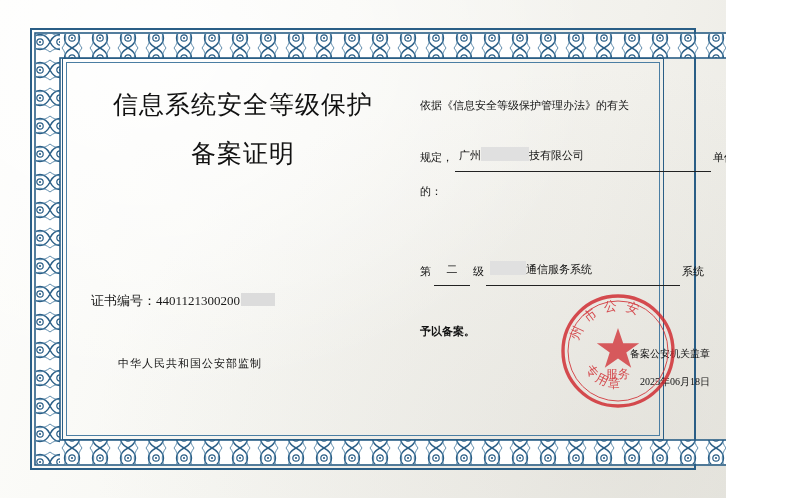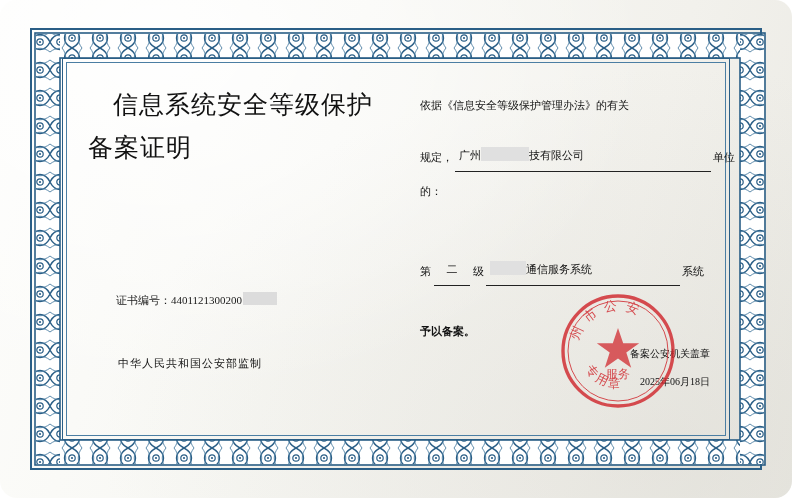--- a/index.html
+++ b/index.html
@@ -8,26 +8,25 @@
   }
   body {
     width: 800px;
     height: 498px;
     overflow: hidden;
     background: #ffffff;
     font-family: "Liberation Serif", serif;
   }
   .certificate {
     position: relative;
-    width: 792px;
+    width: 726px;
     height: 498px;
     background: linear-gradient(105deg, #fdfdfb 0%, #f7f7f3 40%, #f2f1ec 75%, #ebeae4 100%);
     box-sizing: border-box;
     overflow: hidden;
-    border-radius: 17px;
   }
   
   .paper-shade {
     position: absolute;
     inset: 0;
     background:
       radial-gradient(ellipse at 20% 10%, rgba(255,255,255,0.9) 0%, rgba(255,255,255,0) 55%),
       radial-gradient(ellipse at 85% 90%, rgba(210,208,200,0.35) 0%, rgba(255,255,255,0) 60%);
     pointer-events: none;
   }
@@ -85,28 +84,28 @@
     letter-spacing: 1px;
     color: #111;
     text-align: center;
     font-family: "Liberation Serif", serif;
     white-space: nowrap;
   }
   .title-sub {
     font-size: 25px;
     letter-spacing: 1px;
     color: #111;
-    text-align: left;
-    margin-top: 10px;
+    text-align: center;
+    margin-top: 16px;
   }
   .cert-no {
     position: absolute;
-    left: 36px;
+    left: 11px;
     top: 218px;
-    font-size: 11px;
+    font-size: 13px;
     color: #1a1a1a;
     white-space: nowrap;
     text-align: center;
   }
   .cert-no .redacted {
     display: inline-block;
     width: 34px;
     height: 13px;
     background: #dcdcdc;
     vertical-align: -1px;

